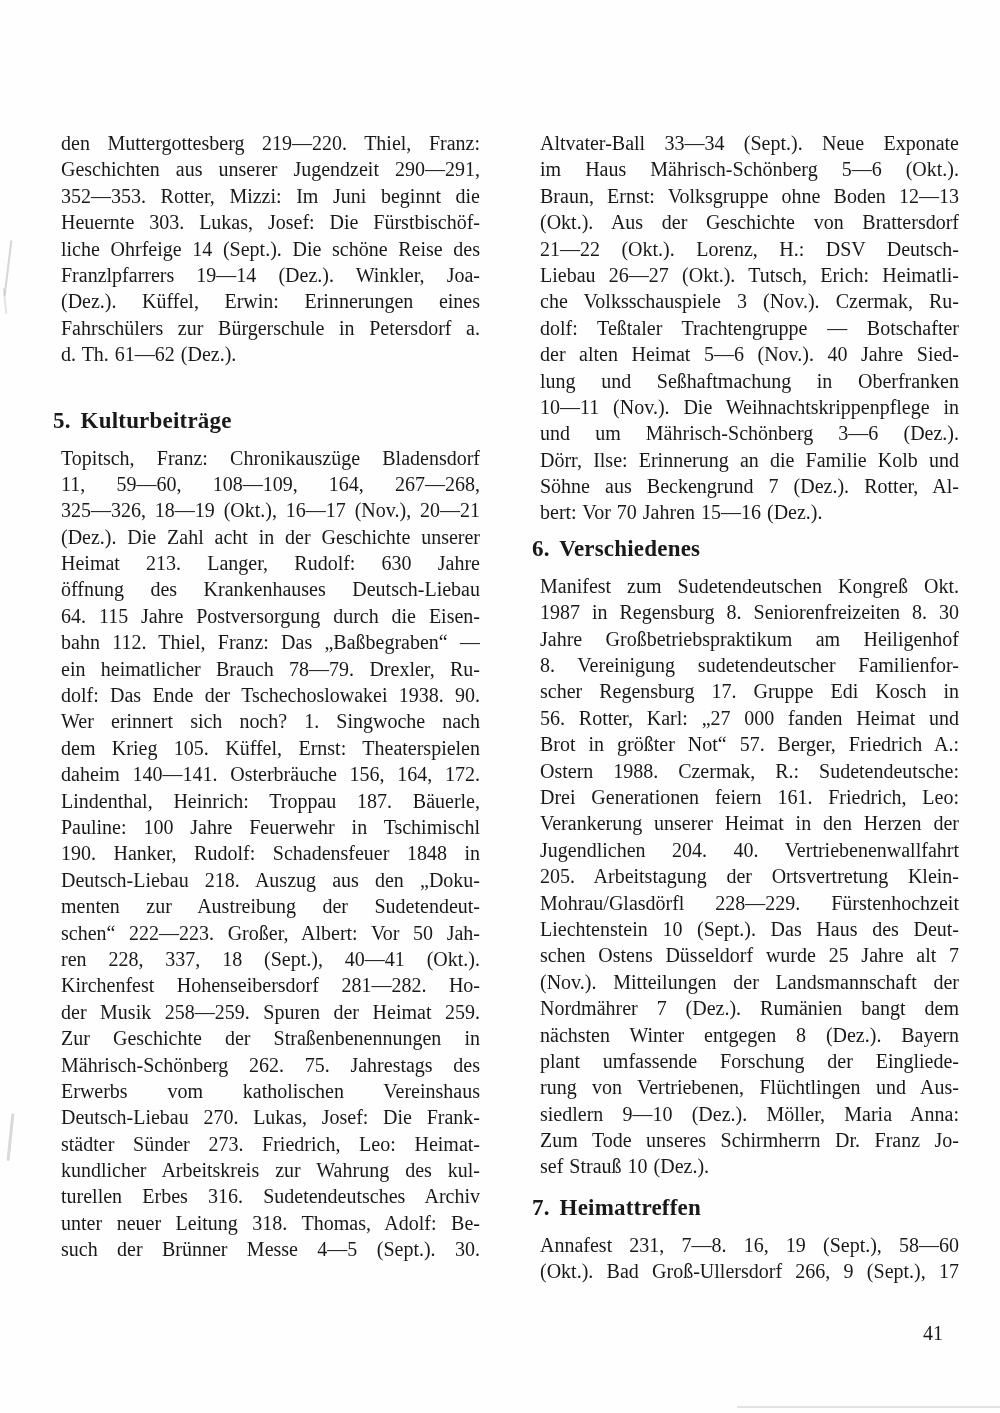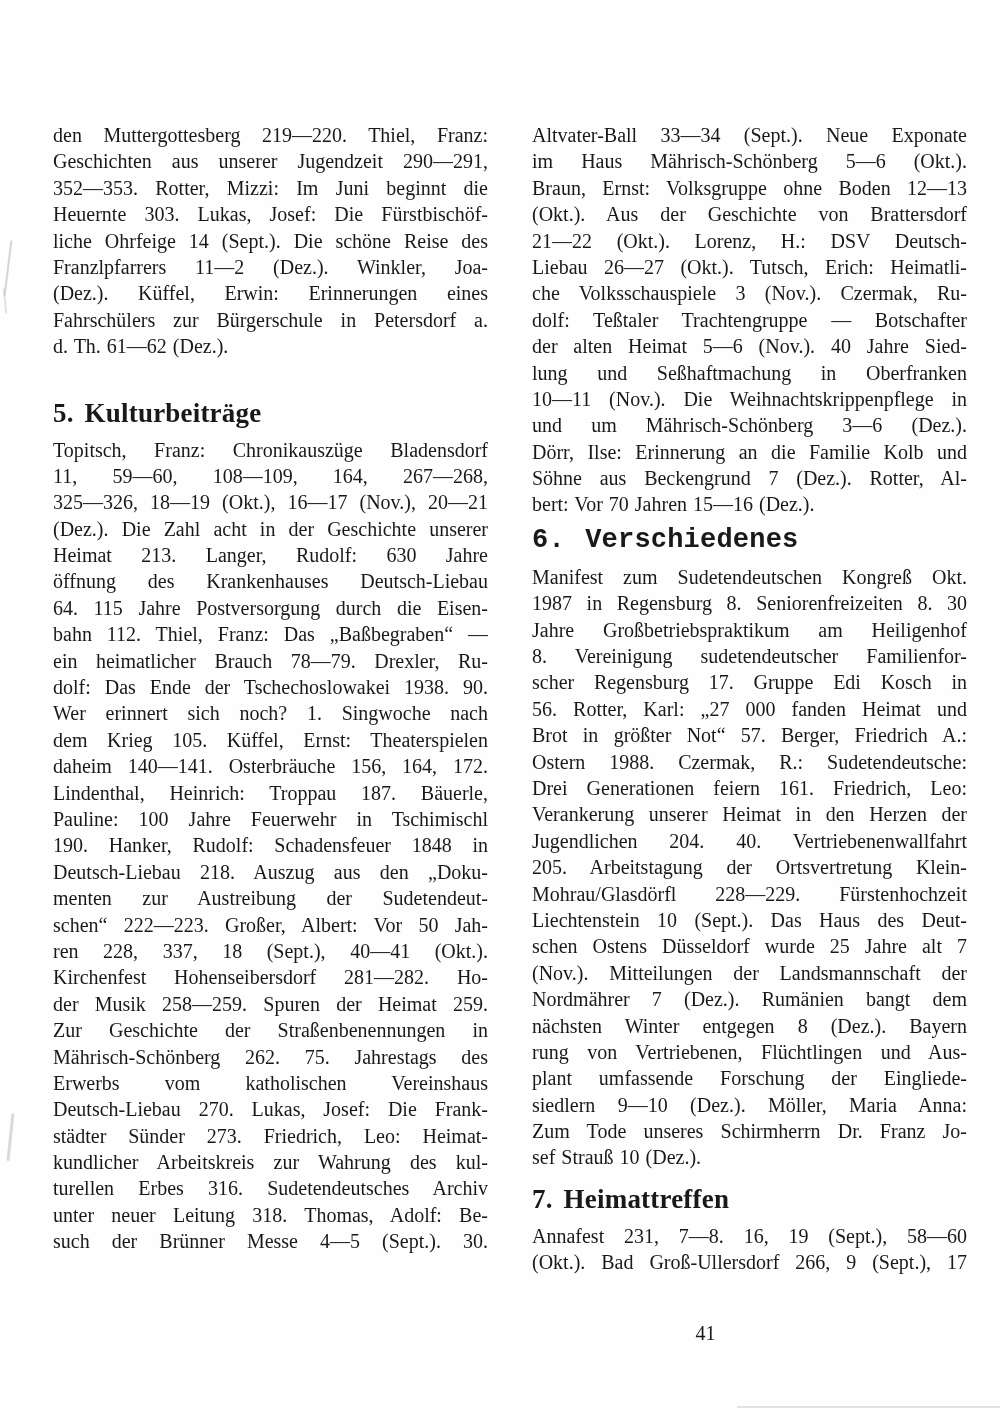--- a/index.html
+++ b/index.html
@@ -8,45 +8,45 @@
     background:#fdfdfd;
     position:relative;
     font-family:"Liberation Serif","DejaVu Serif",serif;
     color:#191919;
     overflow:hidden;
   }
   .page{position:absolute;inset:0;background:#fefefe;}
   .col{position:absolute;top:122px;width:435px;}
   .col-left{left:53px;}
   .col-right{left:532px;}
-  .para{margin:0;}
+  .para{margin:8px;}
   .line{
     height:26.4px;line-height:26.4px;
     font-size:20px;
     overflow:hidden;
     white-space:normal;
     word-spacing:1px;
   }
   .line.j{text-align:justify;}
   .line.j::after{content:"";display:inline-block;width:100%;height:0;}
   .heading{
     font-weight:bold;
-    font-size:27px;
+    font-size:23px;
     height:30px;line-height:30px;
     margin-bottom:9px;
     letter-spacing:.2px;
     word-spacing:4px;
   }
   .heading.h1{margin-top:38px;}
-  .heading.h2{margin-top:7px;font-family:Liberation Mono, monospace;}
+  .heading.h2{margin-top:7px;}
   .heading.h3{margin-top:13px;}
   .page-number{
     position:absolute;
-    left:488px;top:1320px;width:435px;
-    text-align:center;
+    left:508px;top:1320px;width:435px;
+    text-align:right;
     font-size:20px;line-height:26px;
   }
   .artifact{position:absolute;background:#b5b5b5;border-radius:2px;}
   .a1{left:7px;top:240px;width:2px;height:56px;transform:rotate(7deg);opacity:.55;}
   .a2{left:4px;top:288px;width:2px;height:26px;transform:rotate(-6deg);opacity:.35;}
   .a3{left:9px;top:1113px;width:2.5px;height:48px;transform:rotate(6deg);opacity:.5;}
   .bottom-rule{
     position:absolute;
     left:737px;top:1406px;width:263px;height:2px;
     background:#e3e3e3;
@@ -56,21 +56,21 @@
 <body>
 
 <div class="page">
   <div class="col col-left">
       <div class="para">
         <div class="line j">den Muttergottesberg 219—220. Thiel, Franz:</div>
         <div class="line j">Geschichten aus unserer Jugendzeit 290—291,</div>
         <div class="line j">352—353. Rotter, Mizzi: Im Juni beginnt die</div>
         <div class="line j">Heuernte 303. Lukas, Josef: Die Fürstbischöf-</div>
         <div class="line j">liche Ohrfeige 14 (Sept.). Die schöne Reise des</div>
-        <div class="line j">Franzlpfarrers 11—2 (Dez.). Winkler, Joa-</div>
+        <div class="line j">Franzlpfarrers 19—14 (Dez.). Winkler, Joa-</div>
         <div class="line j">(Dez.). Küffel, Erwin: Erinnerungen eines</div>
         <div class="line j">Fahrschülers zur Bürgerschule in Petersdorf a.</div>
         <div class="line">d. Th. 61—62 (Dez.).</div>
       </div>
       <div class="heading h1">5. Kulturbeiträge</div>
       <div class="para">
         <div class="line j">Topitsch, Franz: Chronikauszüge Bladensdorf</div>
         <div class="line j">11, 59—60, 108—109, 164, 267—268,</div>
         <div class="line j">325—326, 18—19 (Okt.), 16—17 (Nov.), 20—21</div>
         <div class="line j">(Dez.). Die Zahl acht in der Geschichte unserer</div>
@@ -134,22 +134,22 @@
         <div class="line j">Drei Generationen feiern 161. Friedrich, Leo:</div>
         <div class="line j">Verankerung unserer Heimat in den Herzen der</div>
         <div class="line j">Jugendlichen 204. 40. Vertriebenenwallfahrt</div>
         <div class="line j">205. Arbeitstagung der Ortsvertretung Klein-</div>
         <div class="line j">Mohrau/Glasdörfl 228—229. Fürstenhochzeit</div>
         <div class="line j">Liechtenstein 10 (Sept.). Das Haus des Deut-</div>
         <div class="line j">schen Ostens Düsseldorf wurde 25 Jahre alt 7</div>
         <div class="line j">(Nov.). Mitteilungen der Landsmannschaft der</div>
         <div class="line j">Nordmährer 7 (Dez.). Rumänien bangt dem</div>
         <div class="line j">nächsten Winter entgegen 8 (Dez.). Bayern</div>
+        <div class="line j">plant umfassende Forschung der Eingliede-</div>
         <div class="line j">rung von Vertriebenen, Flüchtlingen und Aus-</div>
-        <div class="line j">plant umfassende Forschung der Eingliede-</div>
         <div class="line j">siedlern 9—10 (Dez.). Möller, Maria Anna:</div>
         <div class="line j">Zum Tode unseres Schirmherrn Dr. Franz Jo-</div>
         <div class="line">sef Strauß 10 (Dez.).</div>
       </div>
       <div class="heading h3">7. Heimattreffen</div>
       <div class="para">
         <div class="line j">Annafest 231, 7—8. 16, 19 (Sept.), 58—60</div>
         <div class="line j">(Okt.). Bad Groß-Ullersdorf 266, 9 (Sept.), 17</div>
       </div>
     </div>

